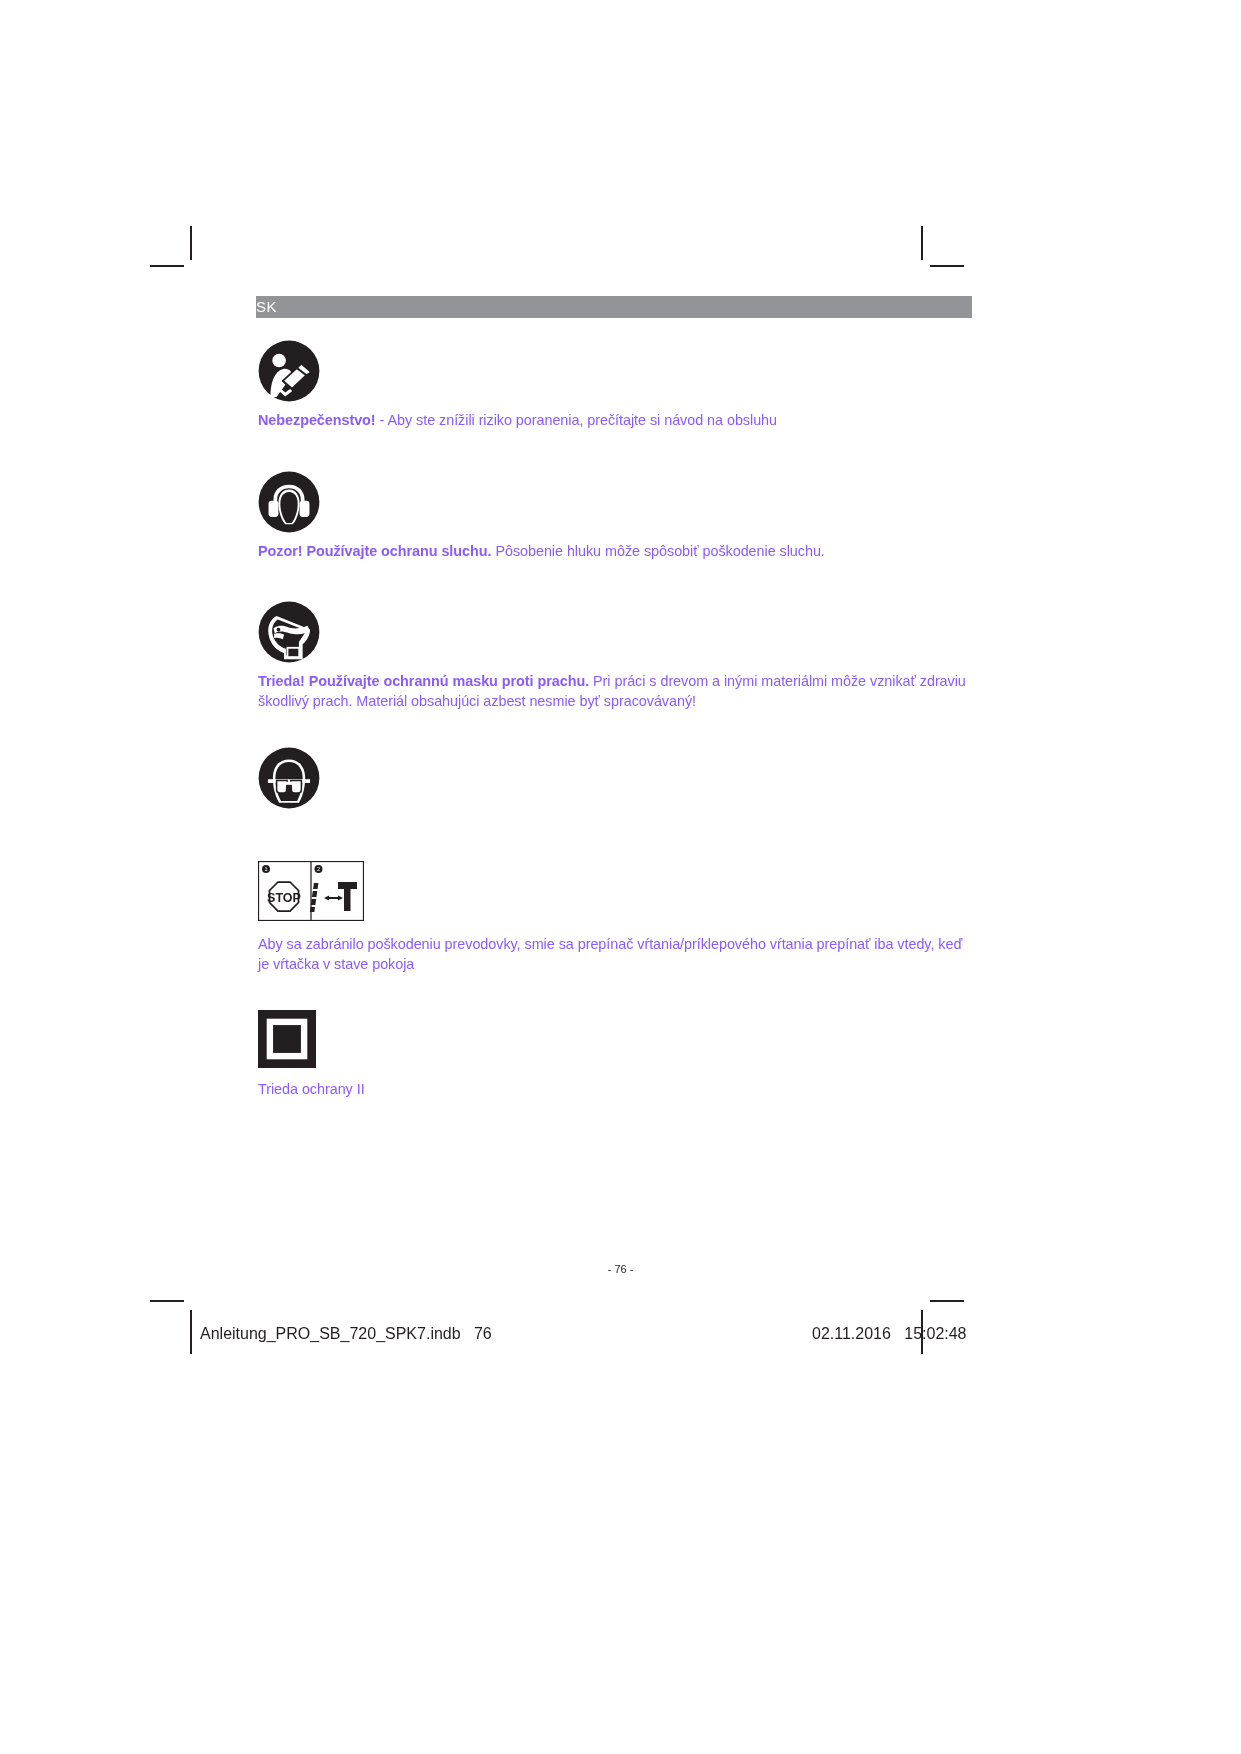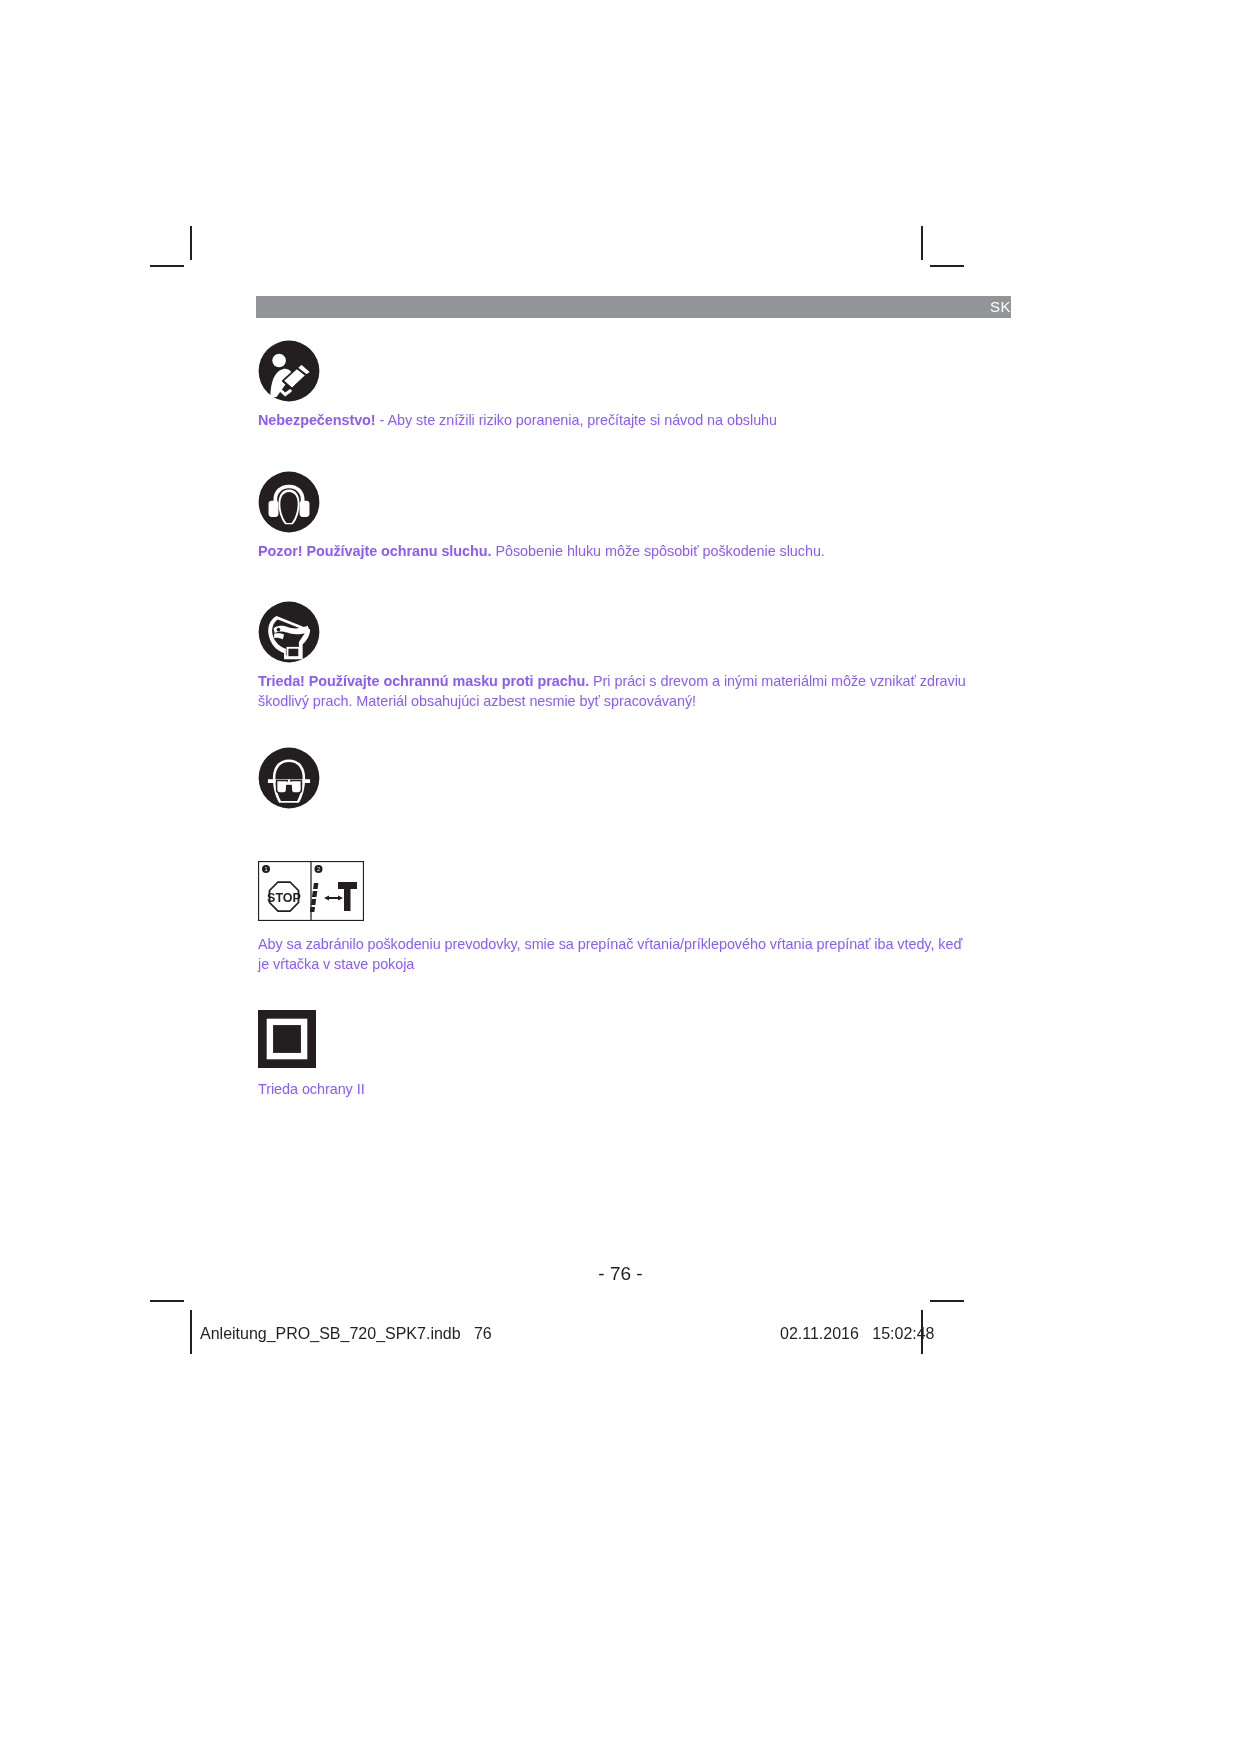--- a/index.html
+++ b/index.html
@@ -29,23 +29,22 @@
   .lang-bar {
     position: absolute;
     left: 256px;
     top: 296px;
     width: 716px;
     height: 22px;
     background: #929497;
     color: #ffffff;
     font-size: 15px;
     line-height: 22px;
-    text-align: right;
+    text-align: left;
     letter-spacing: 0.5px;
-    padding-left: 39px;
   }
 
   
   .content {
     position: absolute;
     left: 258px;
     top: 340px;
     width: 716px;
   }
 
@@ -75,41 +74,41 @@
   
   .class2-ico { display: block; }
 
   
   .page-no {
     position: absolute;
     left: 0;
     right: 0;
     top: 1263px;
     text-align: center;
-    font-size: 19px;
+    font-size: 11px;
     color: #231f20;
   }
   .footer {
     position: absolute;
     top: 1320px;
     left: 0;
     width: 100%;
     height: 34px;
     font-size: 16px;
     color: #231f20;
   }
   .footer-left {
     position: absolute;
     left: 200px;
     top: 5px;
     white-space: pre;
   }
   .footer-right {
     position: absolute;
-    left: 780px;
+    left: 812px;
     top: 5px;
     white-space: pre;
     text-align: right;
   }
   .footer-rule {
     position: absolute;
     background: #231f20;
   }
 </style>
 </head>

